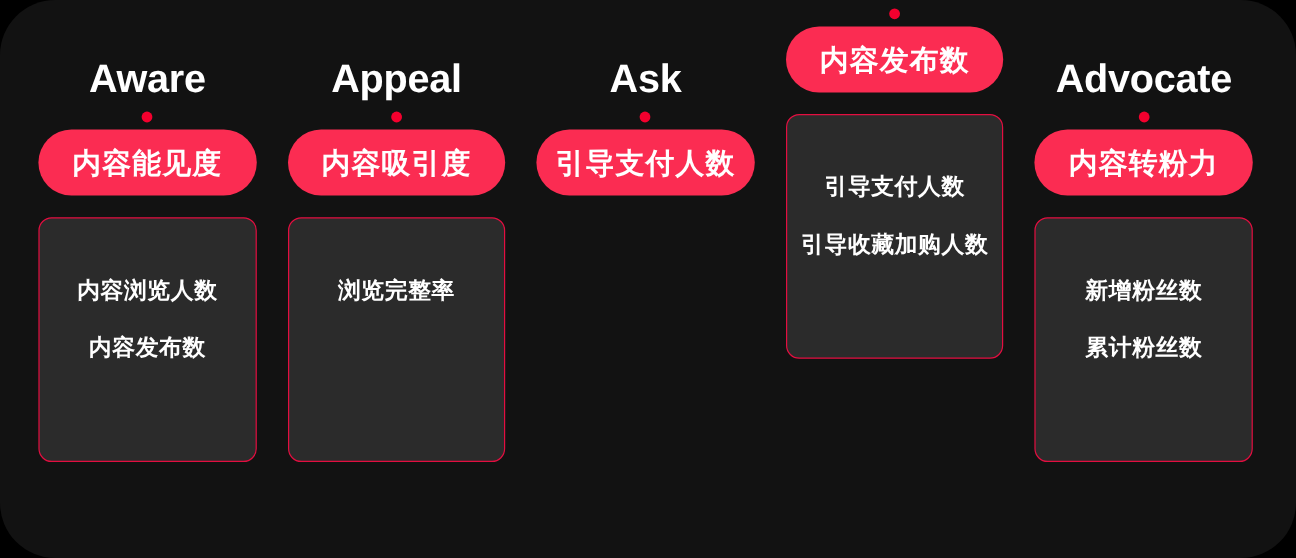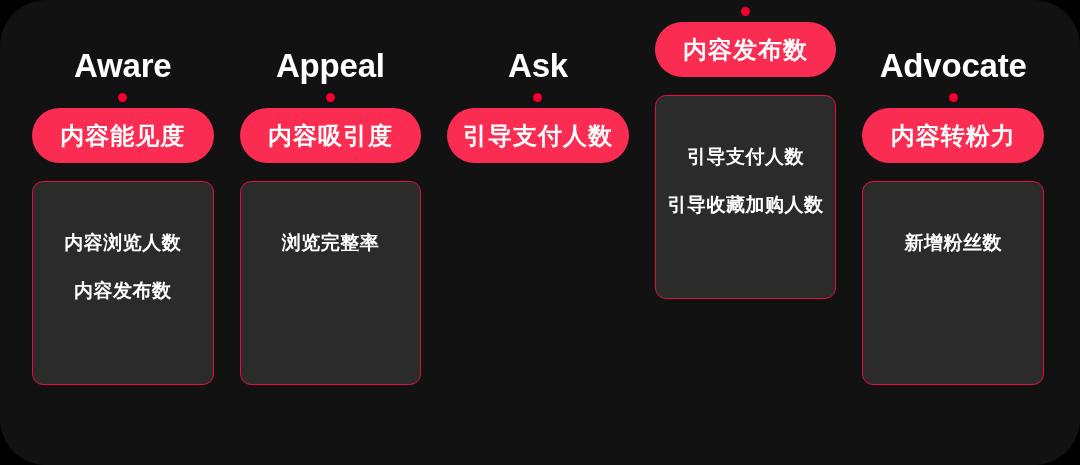--- a/index.html
+++ b/index.html
@@ -175,17 +175,18 @@
     <div class="stage-column">
       <div class="stage-heading">Advocate</div>
       <div class="dot-wrap">
         <span class="stage-dot"></span>
       </div>
       <div class="stage-pill">
         <span>内容转粉力</span>
       </div>
       <div class="metric-card">
         <div class="metric-item">新增粉丝数</div>
+        <div class="metric-item">累计粉丝数</div>
       </div>
     </div>
 
   </div>
 </div>
 
 </body></html>

